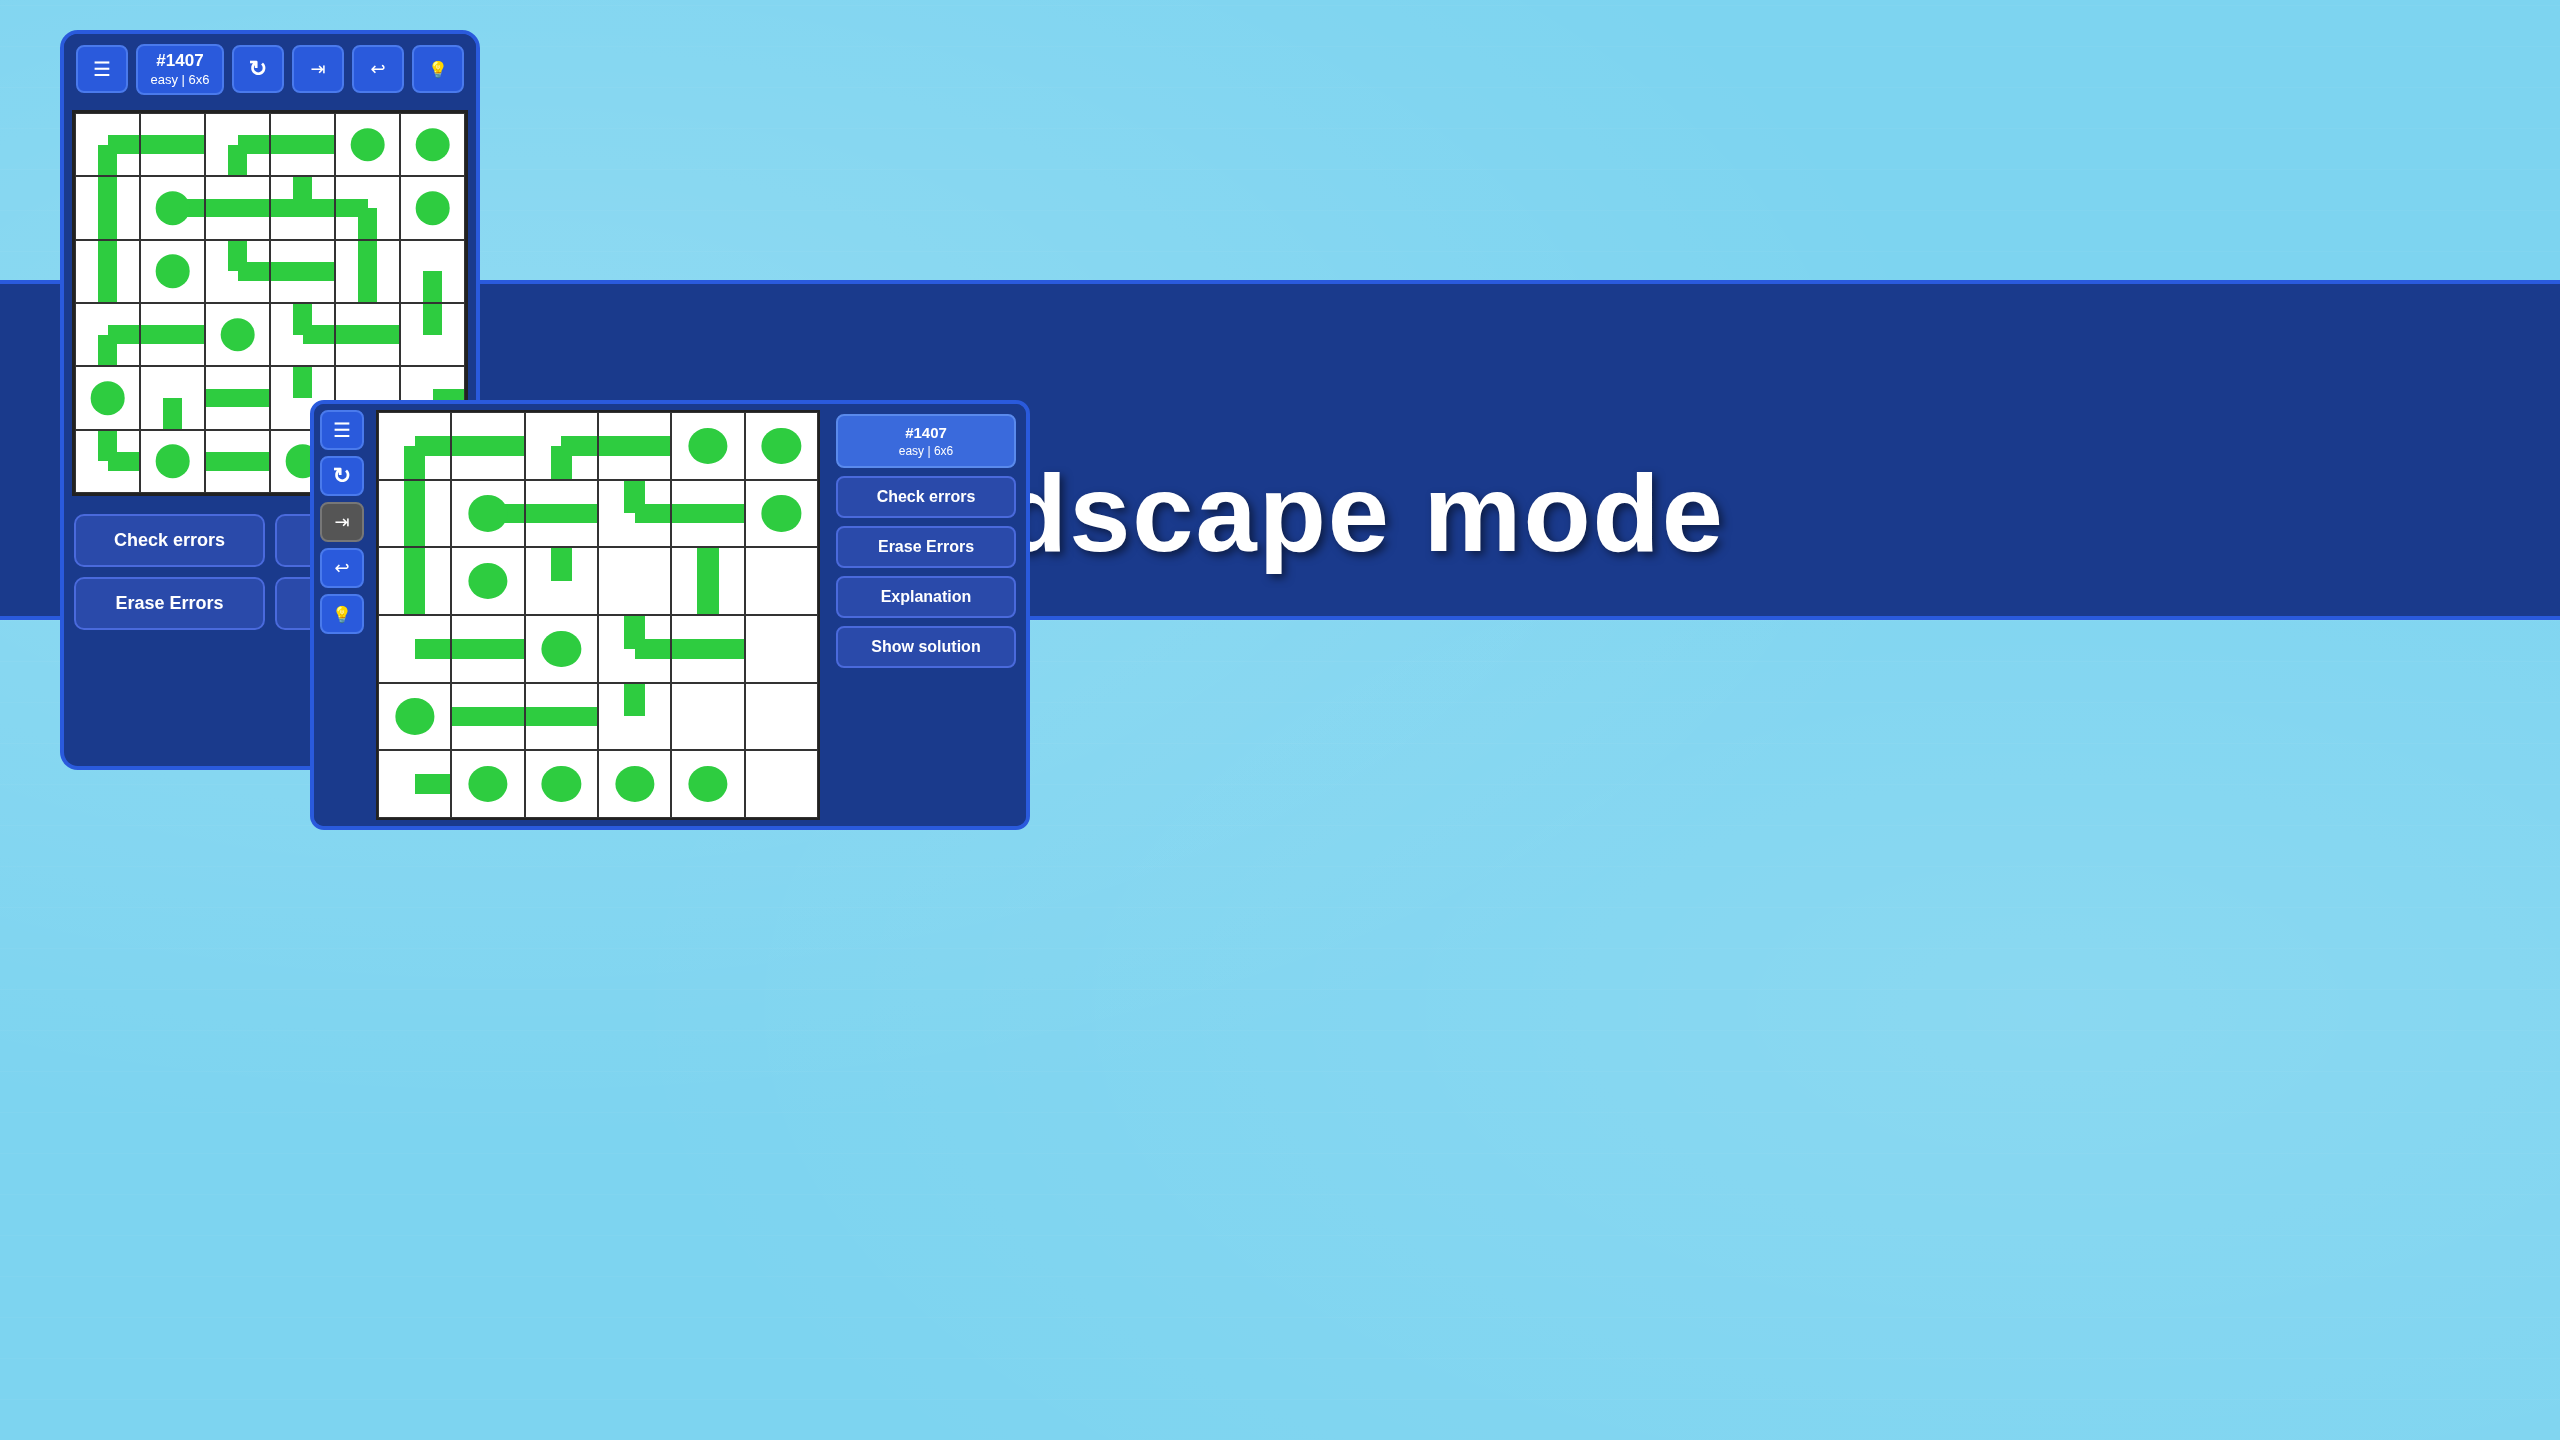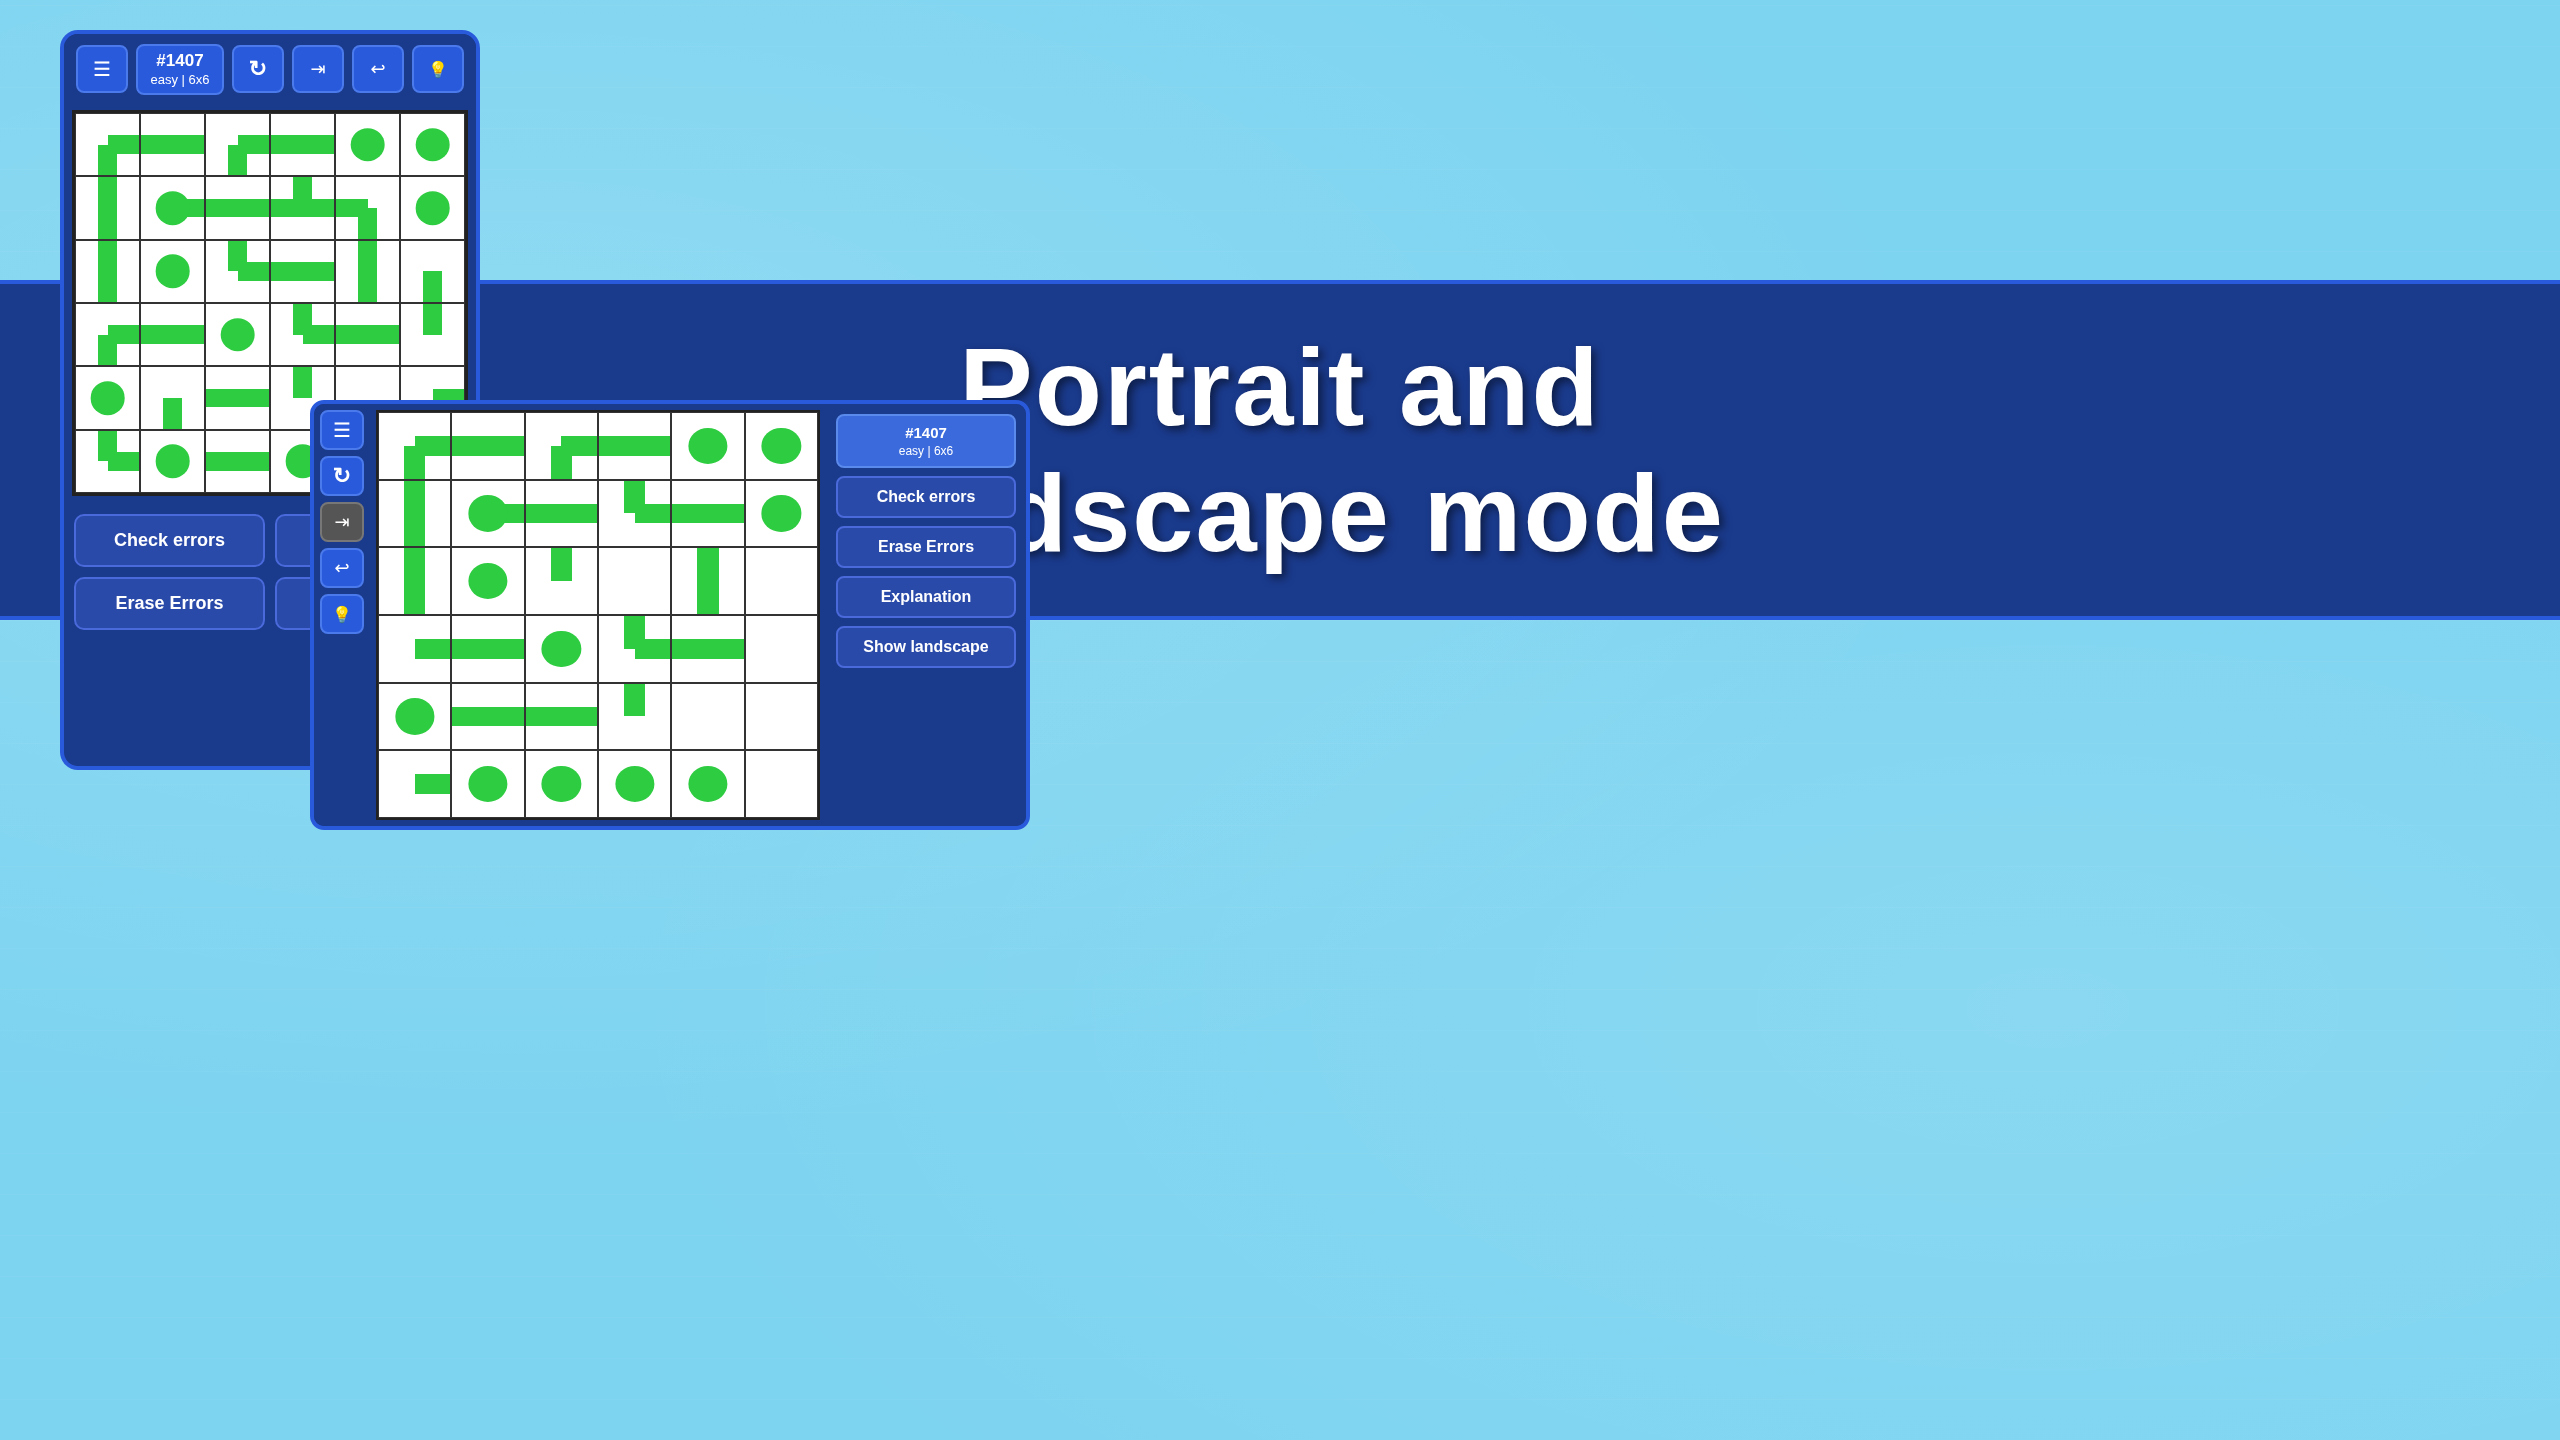--- a/index.html
+++ b/index.html
@@ -310,21 +310,21 @@
     .landscape-device { z-index: 15; }
 
   </style>
 </head>
 <body>
 
 <div class="bg-texture"></div>
 
 <div class="banner">
   <div class="banner-text">
-    <span>Portrait and</span><br>
+    <br>
     <span>landscape mode</span>
   </div>
 </div>
 
 <div class="portrait-device">
 
   <div class="portrait-header">
     <div class="header-btn">
       <span class="icon-menu"></span>
     </div>
@@ -625,17 +625,17 @@
     </div>
 
     <div class="landscape-right-panel">
       <div class="panel-puzzle-id">
         <div>#1407</div>
         <div style="font-size:12px; font-weight:normal;">easy | 6x6</div>
       </div>
       <div class="panel-btn">Check errors</div>
       <div class="panel-btn">Erase Errors</div>
       <div class="panel-btn">Explanation</div>
-      <div class="panel-btn">Show landscape</div>
+      <div class="panel-btn">Show solution</div>
     </div>
 
   </div>
 </div>
 
 </body></html>

